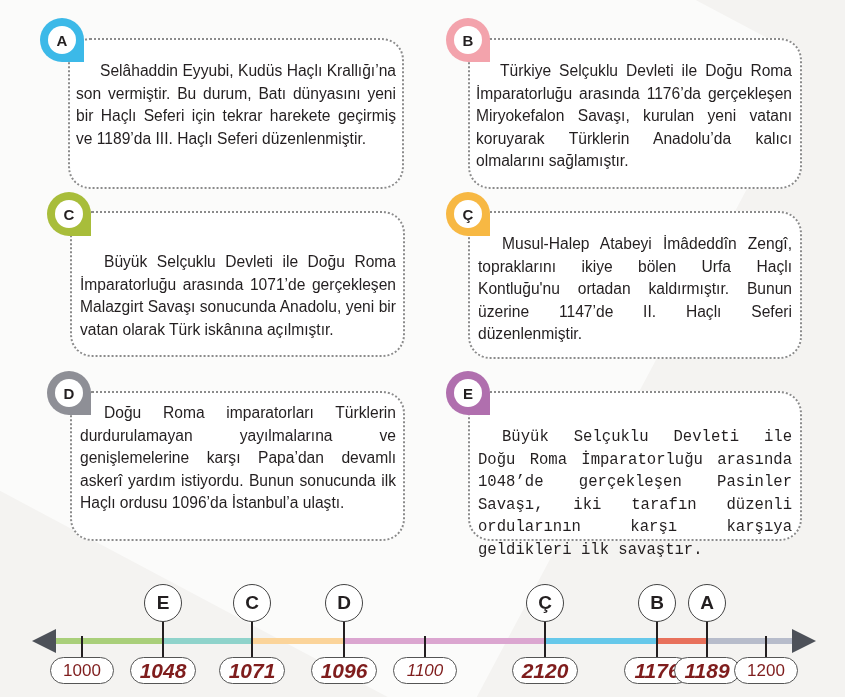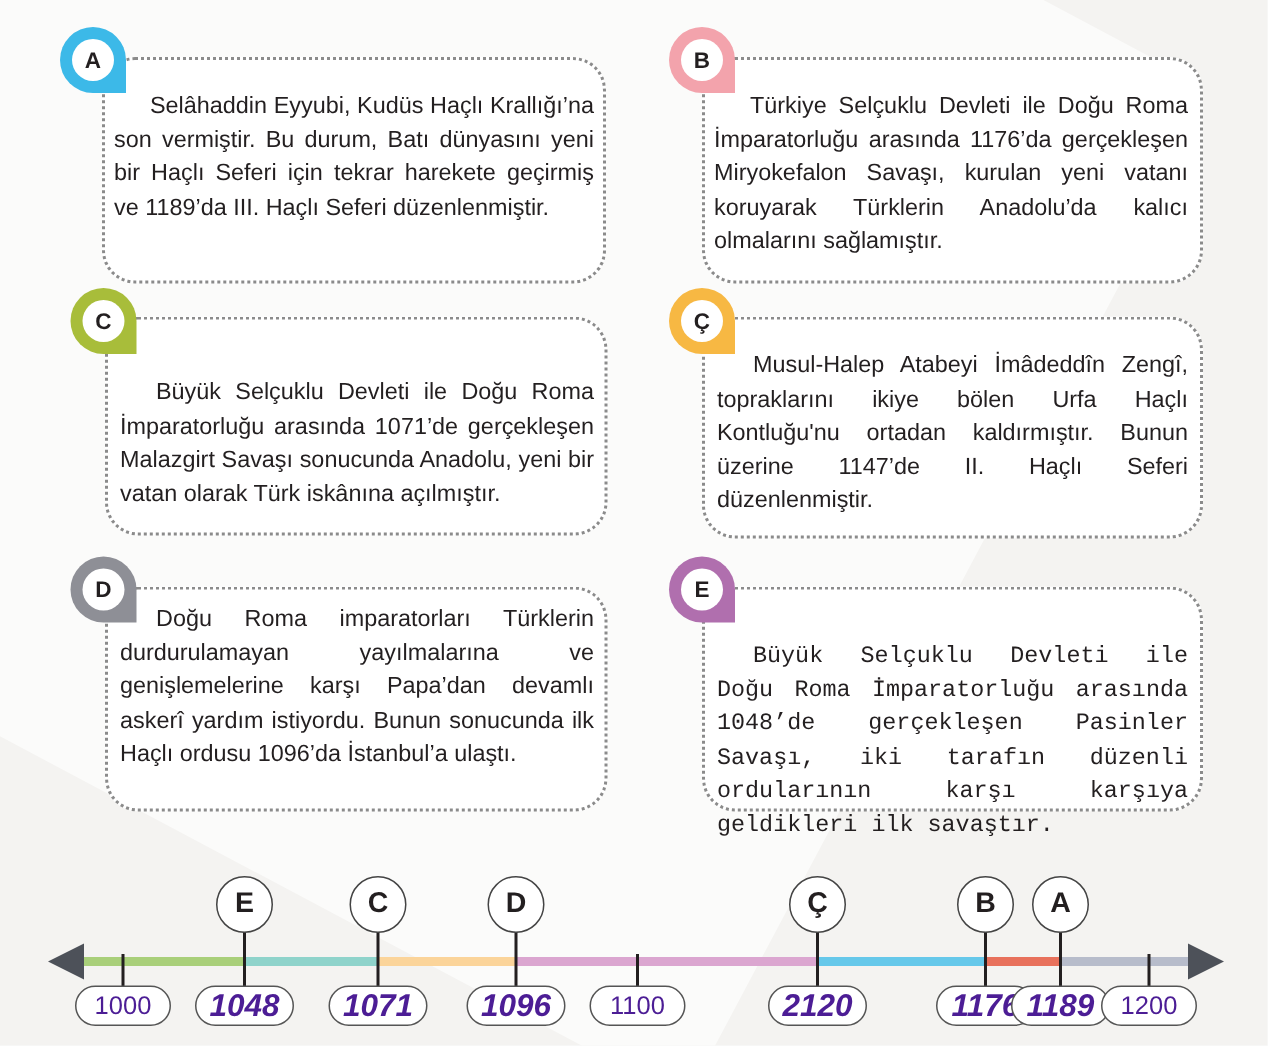--- a/index.html
+++ b/index.html
@@ -33,21 +33,21 @@
     display:flex; align-items:center; justify-content:center;
     font-weight:bold; font-size:15px; color:#231f20;
   }
   
   .tl-seg { position:absolute; height:6px; top:638px; }
   .tick { position:absolute; width:2px; background:#231f20; }
   .year {
     position:absolute; top:657px; height:27px; box-sizing:border-box;
     border:1.5px solid #555; border-radius:14px; background:#fff;
     display:flex; align-items:center; justify-content:center;
-    font-size:17px; color:#4c1d95;
+    font-size:17px; color:#7f1d1d;
   }
   .year.major { font-weight:bold; font-size:21px;font-style:italic; }
   .marker {
     position:absolute; top:584px; width:38px; height:38px; box-sizing:border-box;
     border:1.5px solid #444; border-radius:50%; background:#fff;
     display:flex; align-items:center; justify-content:center;
     font-weight:bold; font-size:19px; color:#231f20;
   }
   .arrow-left {
     position:absolute; left:32px; top:629px; width:0; height:0;
@@ -128,21 +128,21 @@
     <div class="tick" style="left: 162px; top: 621px; height: 37px;"></div>
     <div class="year major" style="width: 66px; left: 130px;">1048</div>
     <div class="marker" style="left: 144px;">E</div>
     <div class="tick" style="left: 251px; top: 621px; height: 37px;"></div>
     <div class="year major" style="width: 66px; left: 219px;">1071</div>
     <div class="marker" style="left: 233px;">C</div>
     <div class="tick" style="left: 343px; top: 621px; height: 37px;"></div>
     <div class="year major" style="width: 66px; left: 311px;">1096</div>
     <div class="marker" style="left: 325px;">D</div>
     <div class="tick" style="left: 424px; top: 636px; height: 22px;"></div>
-    <div class="year" style="width: 64px; left: 393px;">1100</div>
+    <div class="year" style="width: 64px; left: 393px; font-style: italic;">1100</div>
     <div class="tick" style="left: 544px; top: 621px; height: 37px;"></div>
     <div class="year major" style="width: 66px; left: 512px;">2120</div>
     <div class="marker" style="left: 526px;">Ç</div>
     <div class="tick" style="left: 656px; top: 621px; height: 37px;"></div>
     <div class="year major" style="width: 66px; left: 624px;">1176</div>
     <div class="marker" style="left: 638px;">B</div>
     <div class="tick" style="left: 706px; top: 621px; height: 37px;"></div>
     <div class="year major" style="width: 66px; left: 674px;">1189</div>
     <div class="marker" style="left: 688px;">A</div>
     <div class="tick" style="left: 765px; top: 636px; height: 22px;"></div>

